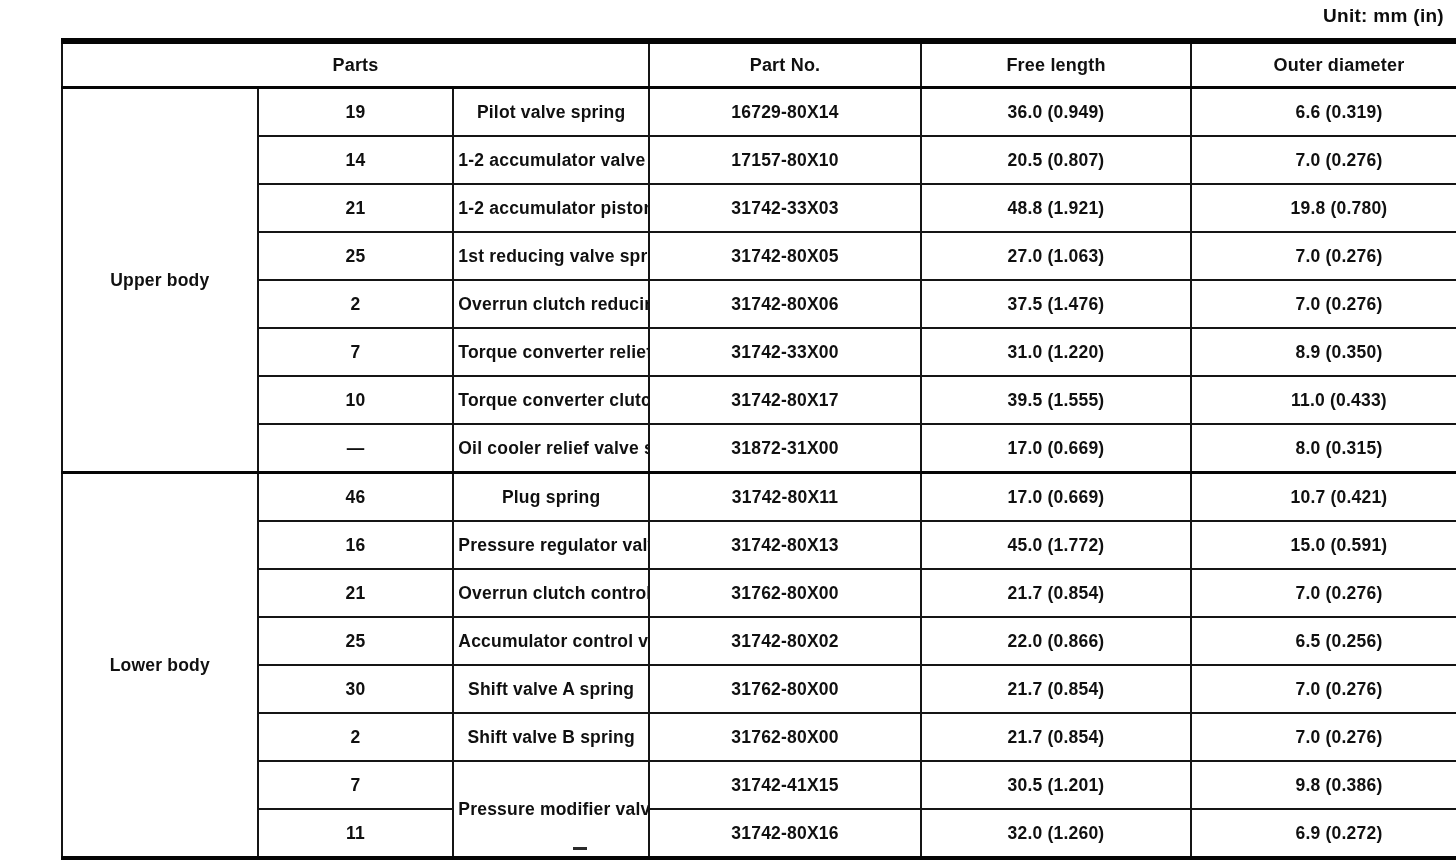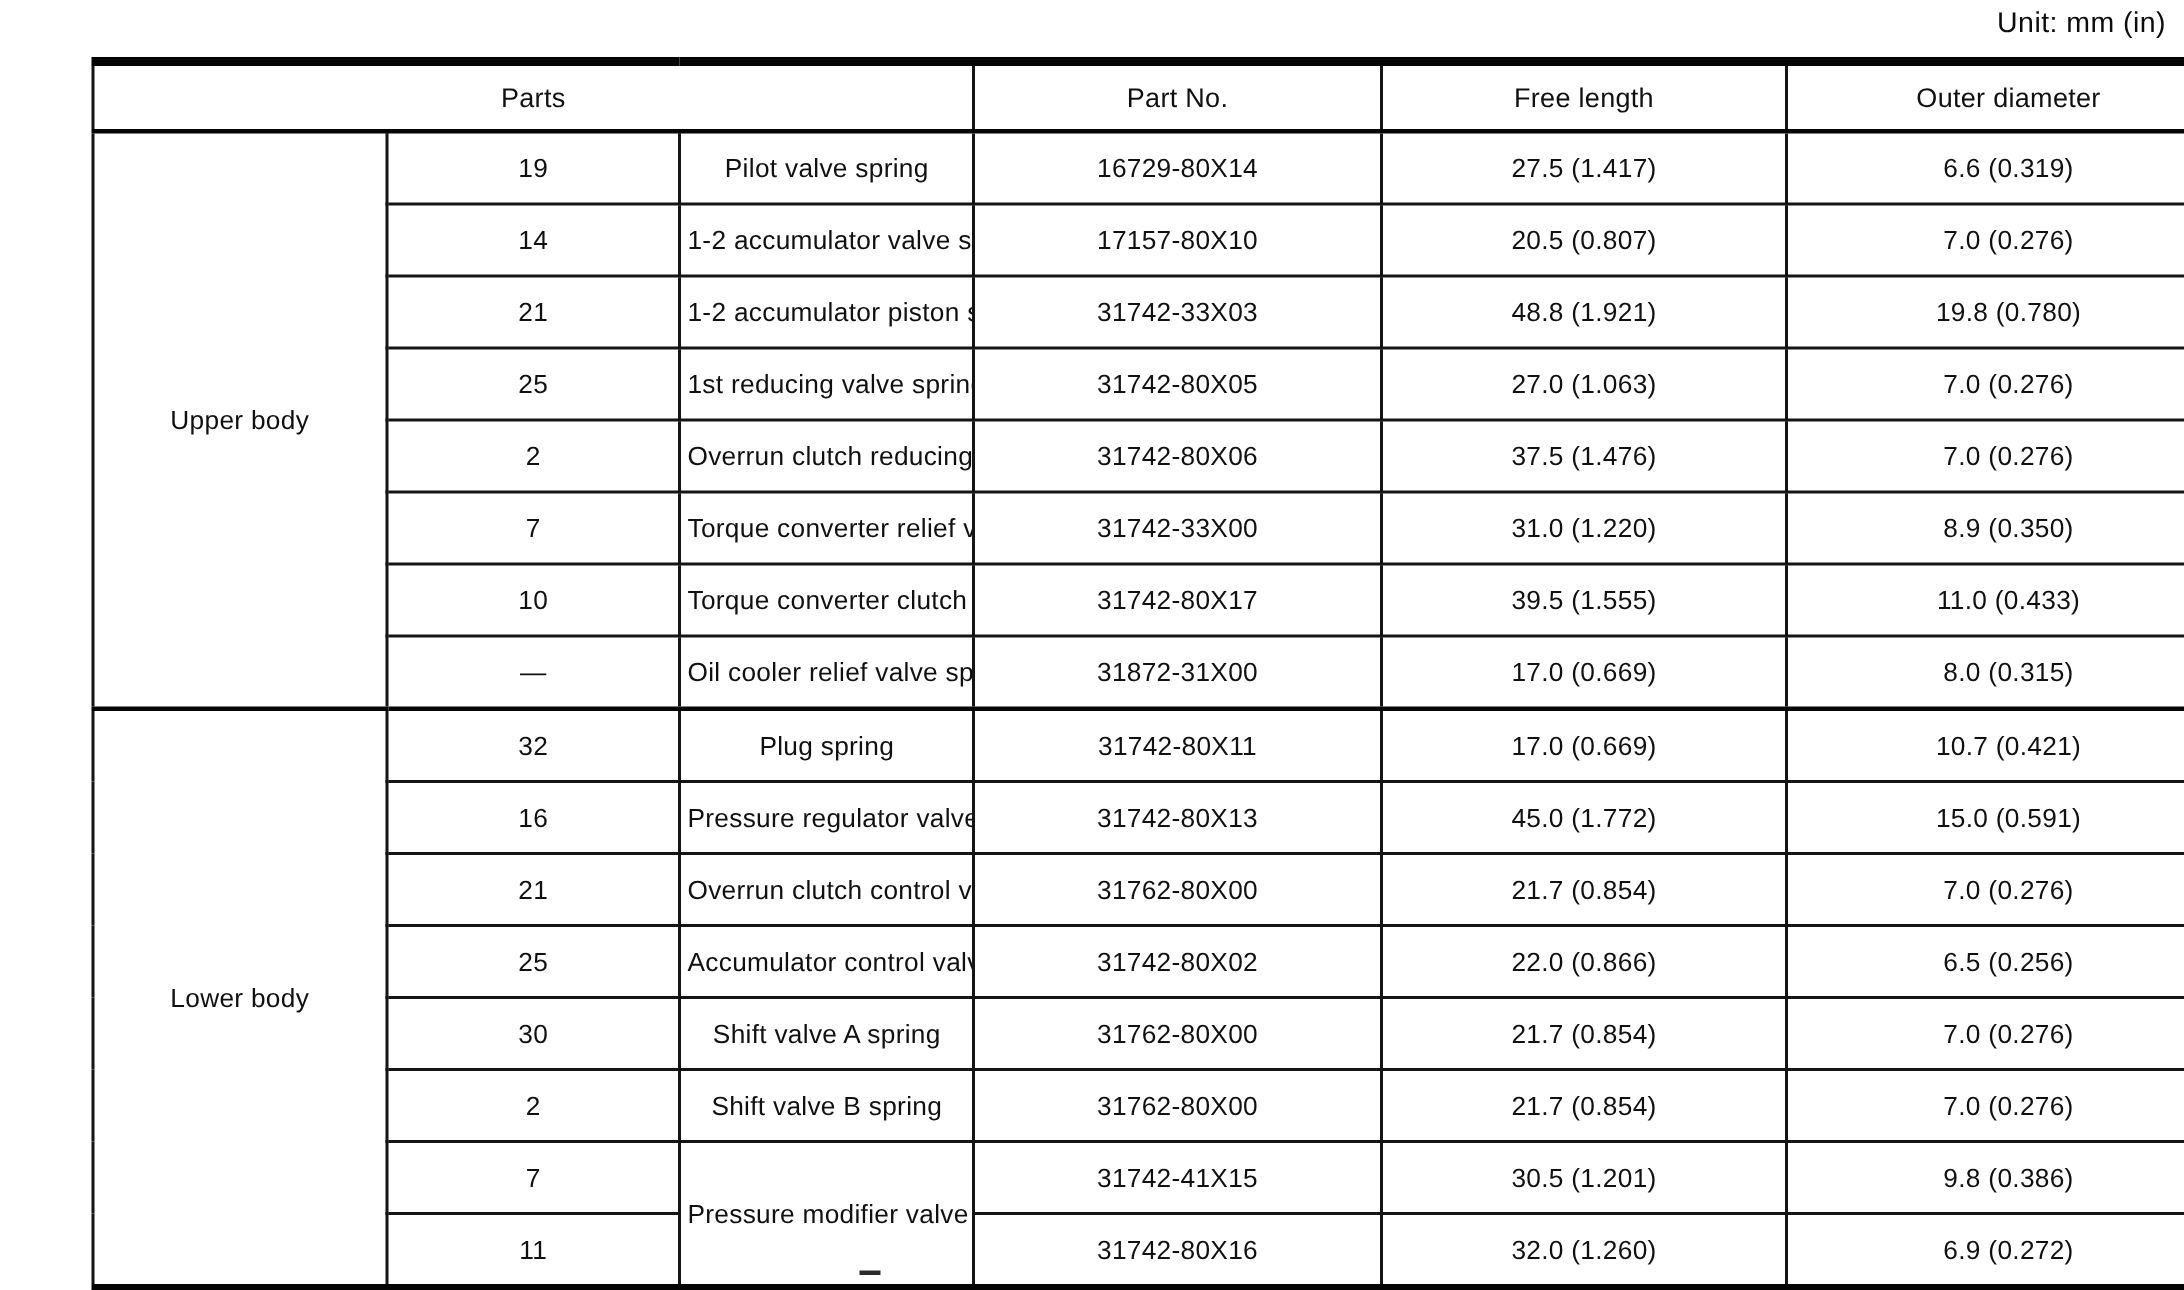--- a/index.html
+++ b/index.html
@@ -8,20 +8,21 @@
     background: #ffffff;
     font-family: "Liberation Sans", sans-serif;
     color: #111111;
   }
   .page {
     position: relative;
     width: 1456px;
     height: 860px;
     background: #ffffff;
     overflow: hidden;
+    font-weight: bold;
   }
   .unit-label {
     position: absolute;
     top: 5px;
     right: 12px;
     font-size: 19px;
     letter-spacing: 0.3px;
     color: #0d0d0d;
   }
   table.spec-table {
@@ -84,21 +85,21 @@
         <td class="col-part">Part No.</td>
         <td class="col-free">Free length</td>
         <td class="col-outer">Outer diameter</td>
       </tr>
 
       <tr>
         <td class="col-group" rowspan="8">Upper body</td>
         <td class="col-num">19</td>
         <td class="col-name">Pilot valve spring</td>
         <td class="col-part">16729-80X14</td>
-        <td class="col-free">27.5 (1.417)</td>
+        <td class="col-free">36.0 (0.949)</td>
         <td class="col-outer">6.6 (0.319)</td>
       </tr>
       <tr>
         <td class="col-num">14</td>
         <td class="col-name">1-2 accumulator valve spring</td>
         <td class="col-part">17157-80X10</td>
         <td class="col-free">20.5 (0.807)</td>
         <td class="col-outer">7.0 (0.276)</td>
       </tr>
       <tr>
@@ -139,21 +140,21 @@
       <tr>
         <td class="col-num">—</td>
         <td class="col-name">Oil cooler relief valve spring</td>
         <td class="col-part">31872-31X00</td>
         <td class="col-free">17.0 (0.669)</td>
         <td class="col-outer">8.0 (0.315)</td>
       </tr>
 
       <tr class="group-start">
         <td class="col-group" rowspan="8">Lower body</td>
-        <td class="col-num">32</td>
+        <td class="col-num">46</td>
         <td class="col-name">Plug spring</td>
         <td class="col-part">31742-80X11</td>
         <td class="col-free">17.0 (0.669)</td>
         <td class="col-outer">10.7 (0.421)</td>
       </tr>
       <tr>
         <td class="col-num">16</td>
         <td class="col-name">Pressure regulator valve spring</td>
         <td class="col-part">31742-80X13</td>
         <td class="col-free">45.0 (1.772)</td>

